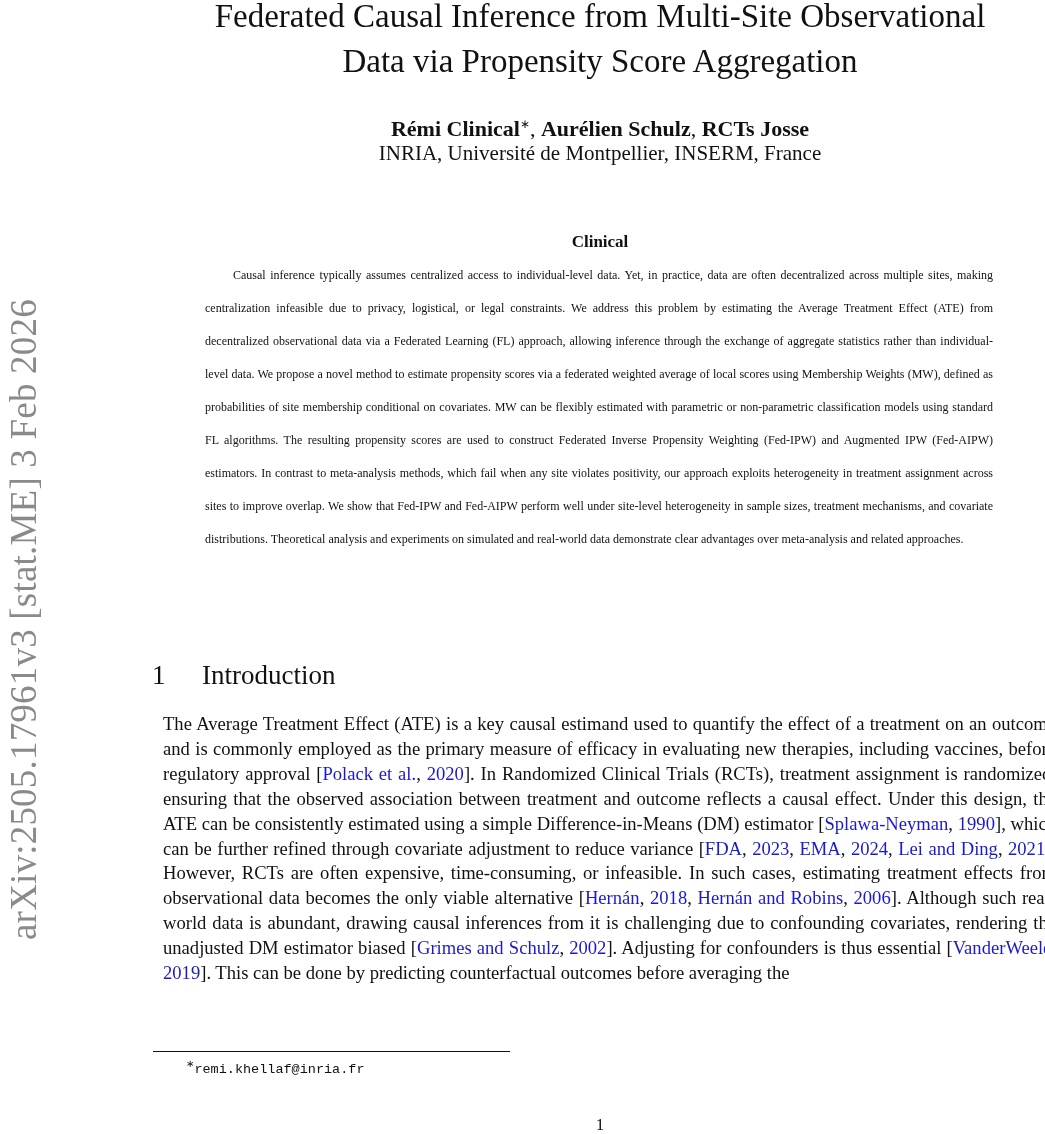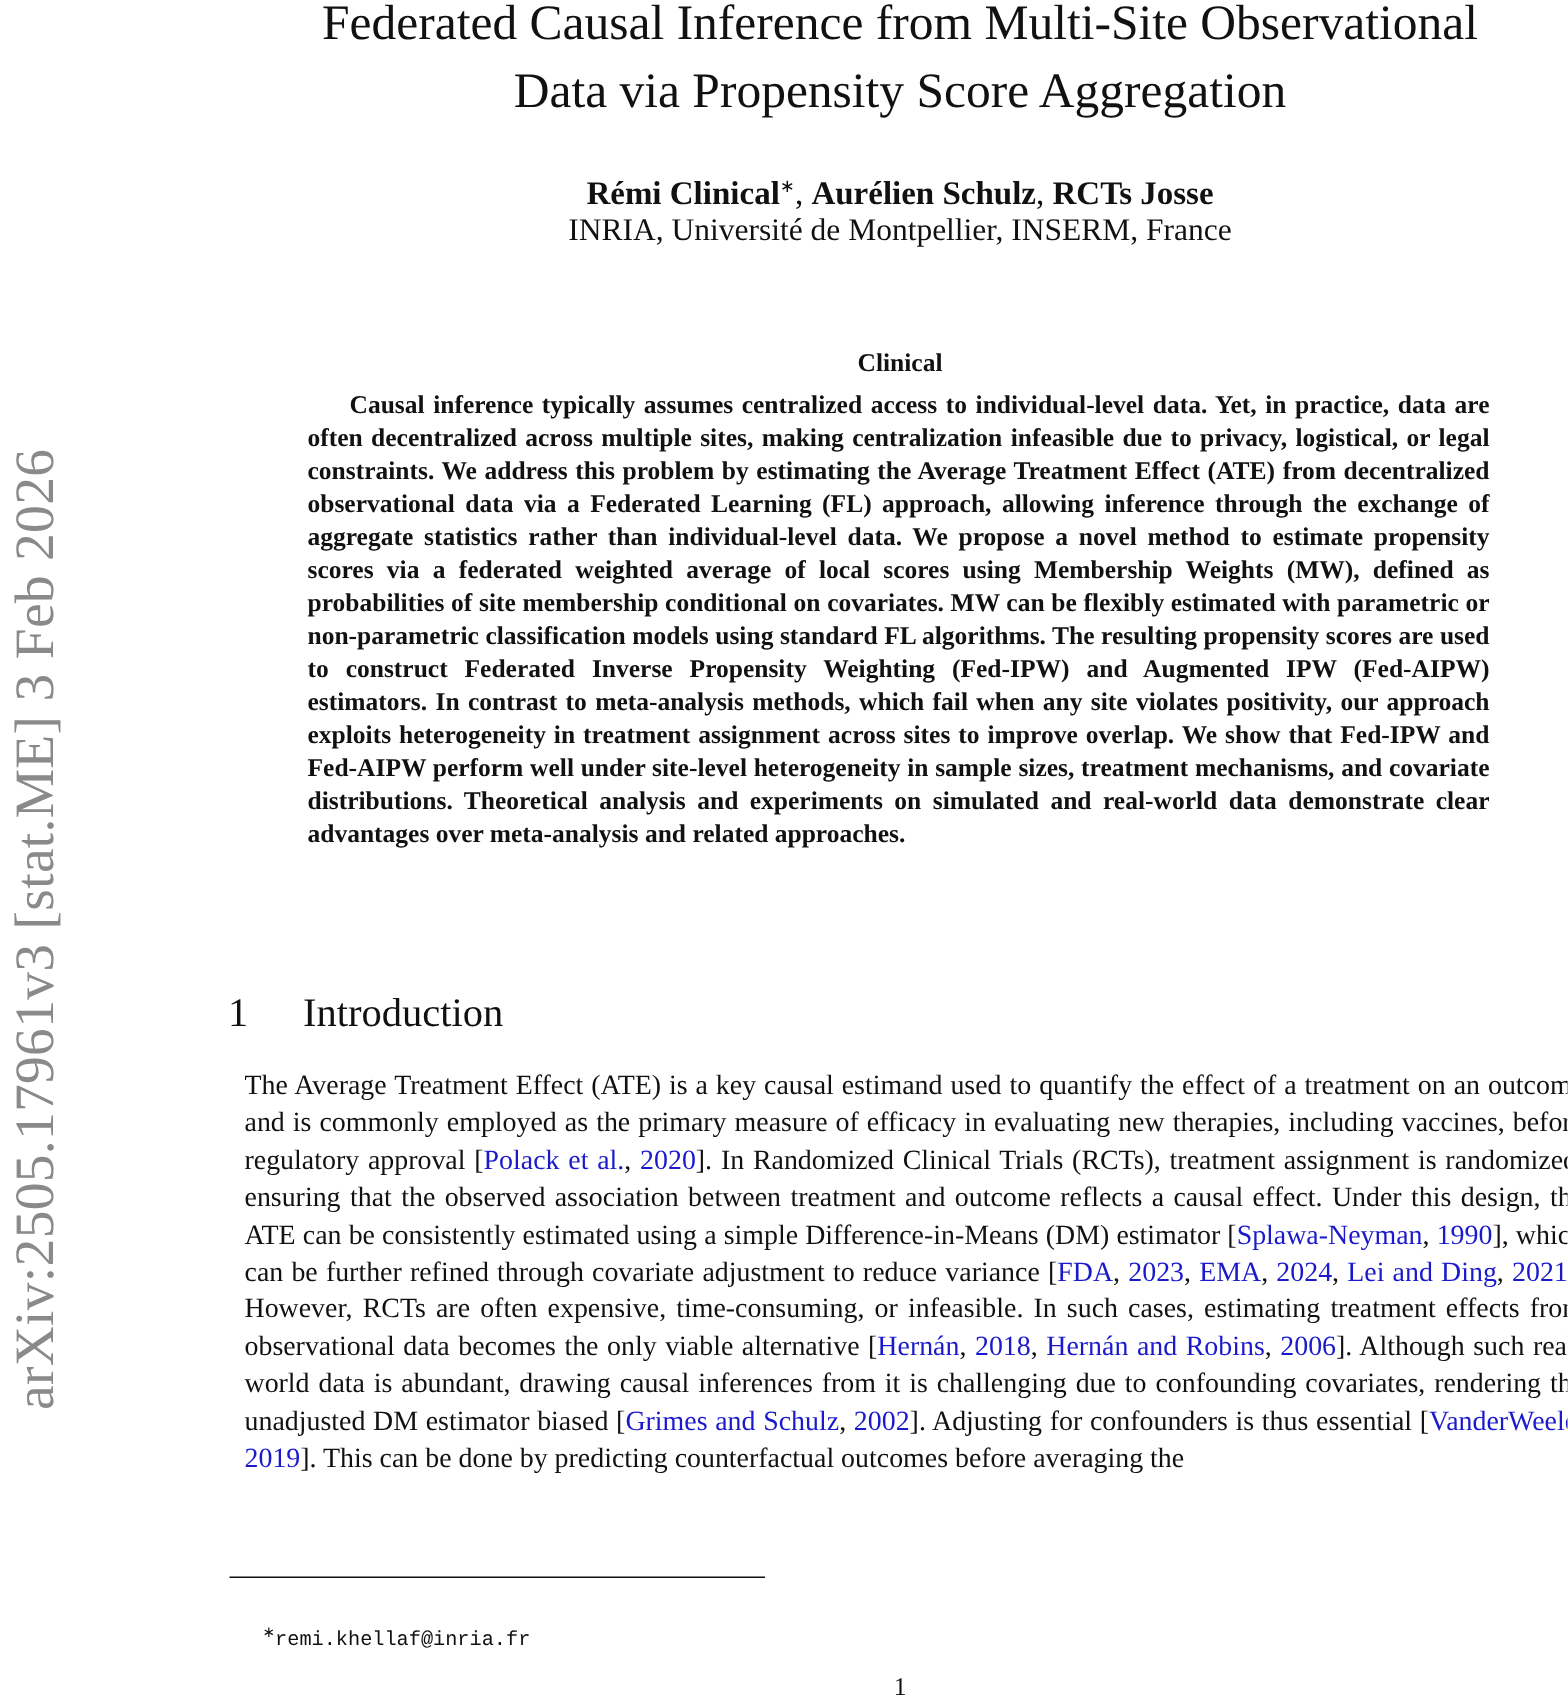--- a/index.html
+++ b/index.html
@@ -32,42 +32,42 @@
     text-align: center; font-family: "Liberation Serif", serif;
     font-size: 21px; line-height: 26px;
   }
   .abstract-heading {
     position: absolute; left: 200px; width: 800px; top: 232px;
     text-align: center; font-family: "Liberation Serif", serif;
     font-weight: bold; font-size: 17px;
   }
   .abstract {
     position: absolute; left: 205px; width: 788px; top: 259px;
-    font-family: "Liberation Serif", serif; font-size: 17px;
-    line-height: 22px; text-align: justify; text-indent: 28px; margin: 0; font-weight: bold;
+    font-family: "Liberation Serif", serif; font-size: 12px;
+    line-height: 33px; text-align: justify; text-indent: 28px; margin: 0;
   }
   .section-heading {
     position: absolute; left: 152px; top: 660px;
     font-family: "Liberation Serif", serif; font-weight: normal;
     font-size: 27px; margin: 0;
   }
   .section-heading .num { display: inline-block; width: 50px; }
   .body-text {
     position: absolute; left: 163px; width: 893px; top: 712px;
     font-family: "Liberation Serif", serif; font-size: 18.6px;
     line-height: 24.9px; text-align: justify; margin: 0;
   }
   .cite { color: #1a1acc; text-decoration: none; }
   .fn-rule {
     position: absolute; left: 153px; top: 1051px; width: 357px;
     height: 0; border-top: 1.3px solid #111;
   }
   .footnote {
-    position: absolute; left: 175px; top: 1058px;
-    font-family: "Liberation Mono", monospace; font-size: 13.5px; margin-top: 24px;
+    position: absolute; left: 186px; top: 1058px;
+    font-family: "Liberation Mono", monospace; font-size: 13.5px;
   }
   .footnote sup { font-family: "Liberation Serif", serif; font-size: 10px; }
   .page-number {
     position: absolute; left: 590px; top: 1115px; width: 20px;
     text-align: center; font-family: "Liberation Serif", serif; font-size: 17px;
   }
 </style>
 </head>
 <body>
 

